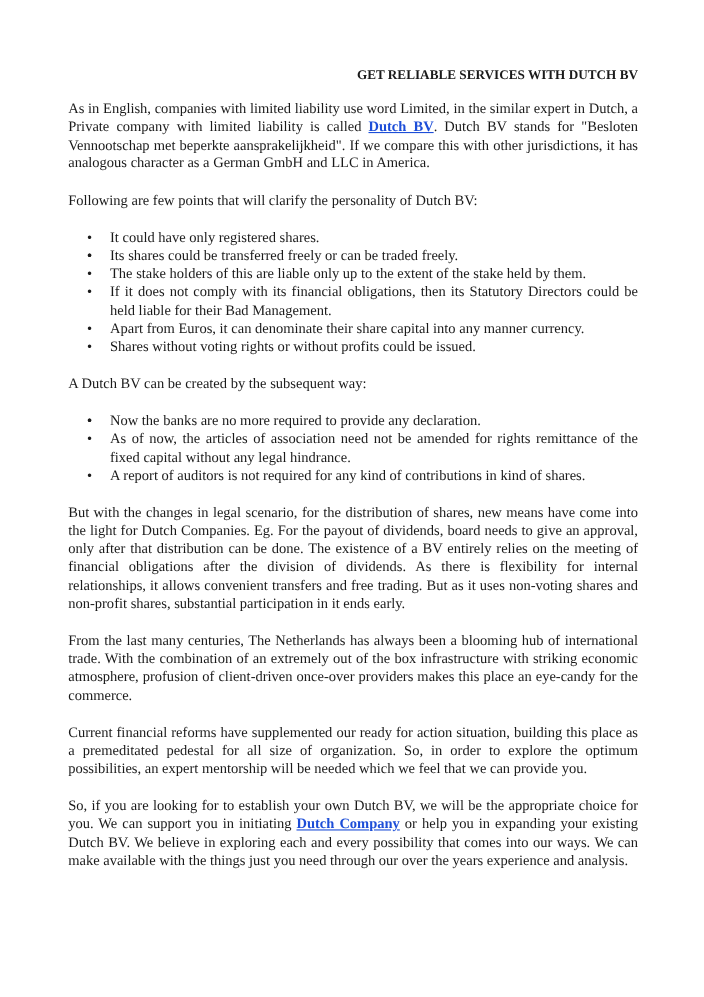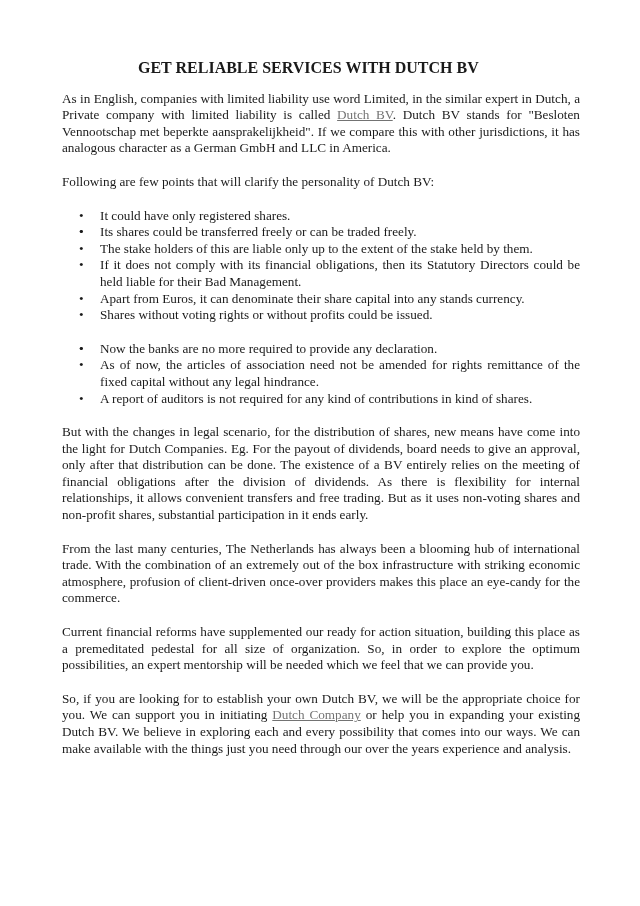--- a/index.html
+++ b/index.html
@@ -3,50 +3,51 @@
 <meta charset="utf-8">
 <style>
   html, body { margin: 0; padding: 0; background: #ffffff; }
   body { width: 640px; height: 906px; overflow: hidden; position: relative; }
   .page {
     position: absolute; left: 62px; top: 60px; width: 518px;
     font-family: "Liberation Serif", serif; font-size: 13.2px; line-height: 16.6px;
     color: #1a1a1a;
   }
   .title {
-    font-weight: bold; text-align: left; padding-left: 76px;
-    margin: 0 0 14px 0; font-size: 16px;
+    font-weight: bold; text-align: right; padding-left: 76px;
+    margin: 0 0 14px 0; font-size: 12px;
   }
   p { margin: 0 0 17px 0; text-align: justify; }
   ul { margin: 0 0 17px 0; padding: 0; list-style: none; }
   ul li { position: relative; padding-left: 38px; text-align: justify; margin: 0; }
   ul li .bullet { position: absolute; left: 17px; top: 0; }
-  a.link { color: #737373; font-weight: normal; text-decoration: underline; }
+  a.link { color: #1d4ed8; font-weight: bold; text-decoration: underline; }
   b { font-weight: normal; }
 </style>
 </head>
 <body>
 
 <div class="page">
   <div class="title">GET RELIABLE SERVICES WITH DUTCH BV</div>
 
   <p><span>As in English, companies with limited liability use word Limited, in the similar expert in Dutch, a Private company with limited liability is called </span><a class="link">Dutch BV</a><span>. Dutch BV stands for "Besloten Vennootschap met beperkte aansprakelijkheid". If we compare this with other jurisdictions, it has analogous character as a German GmbH and LLC in America.</span></p>
 
   <p>Following are few points that will clarify the personality of Dutch BV:</p>
 
   <ul>
     <li><span class="bullet">•</span><span>It could have only registered shares.</span></li>
     <li><span class="bullet">•</span></li>
     <li><span class="bullet">•</span><span>Its shares could be transferred freely or can be traded freely.</span></li>
     <li><span class="bullet">•</span><span>The stake holders of this are liable only up to the extent of the stake held by them.</span></li>
     <li><span class="bullet">•</span><span>If it does not comply with its financial obligations, then its Statutory Directors could be held liable for their Bad Management.</span></li>
-    <li><span class="bullet">•</span><span>Apart from Euros</span><b>, it</b><span> can denominate their share capital into any stands currency.</span></li>
+    <li><span class="bullet">•</span><span>Apart from Euros</span><b>, it</b><span> can denominate their share capital into any manner currency.</span></li>
     <li><span class="bullet">•</span><span>Shares without voting rights or without profits could be issued.</span></li>
   </ul>
 
+  <p>A Dutch BV can be created by the subsequent way:</p>
 
   <ul>
     <li><span class="bullet">•</span></li>
     <li><span class="bullet">•</span><span>Now the banks are no more required to provide any declaration.</span></li>
     <li><span class="bullet">•</span><span>As of now, the articles of association need not be amended for rights remittance of the fixed capital without any legal hindrance.</span></li>
     <li><span class="bullet">•</span><span>A report of auditors is not required for any kind of contributions in kind of shares.</span></li>
   </ul>
 
   <p>But with the changes in legal scenario, for the distribution of shares, new means have come into the light for Dutch Companies. Eg. For the payout of dividends, board needs to give an approval, only after that distribution can be done. The existence of a BV entirely relies on the meeting of financial obligations after the division of dividends. As there is flexibility for internal relationships, it allows convenient transfers and free trading. But as it uses non-voting shares and non-profit shares, substantial participation in it ends early.</p>
   <p>From the last many centuries, The Netherlands has always been a blooming hub of international trade.  With the combination of an extremely out of the box infrastructure with striking economic atmosphere, profusion of client-driven once-over providers makes this place an eye-candy for the commerce.</p>

